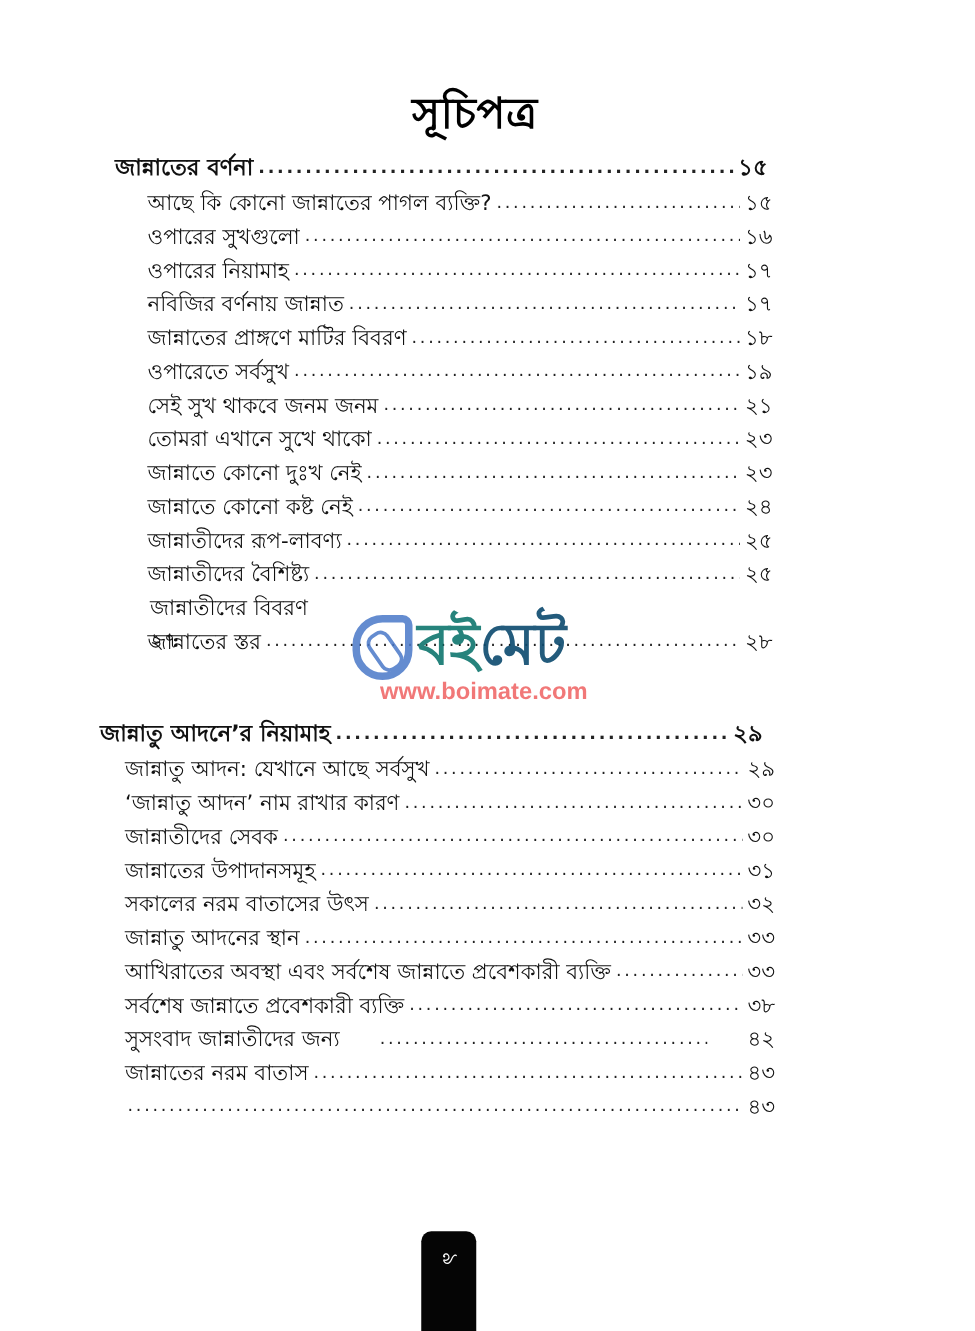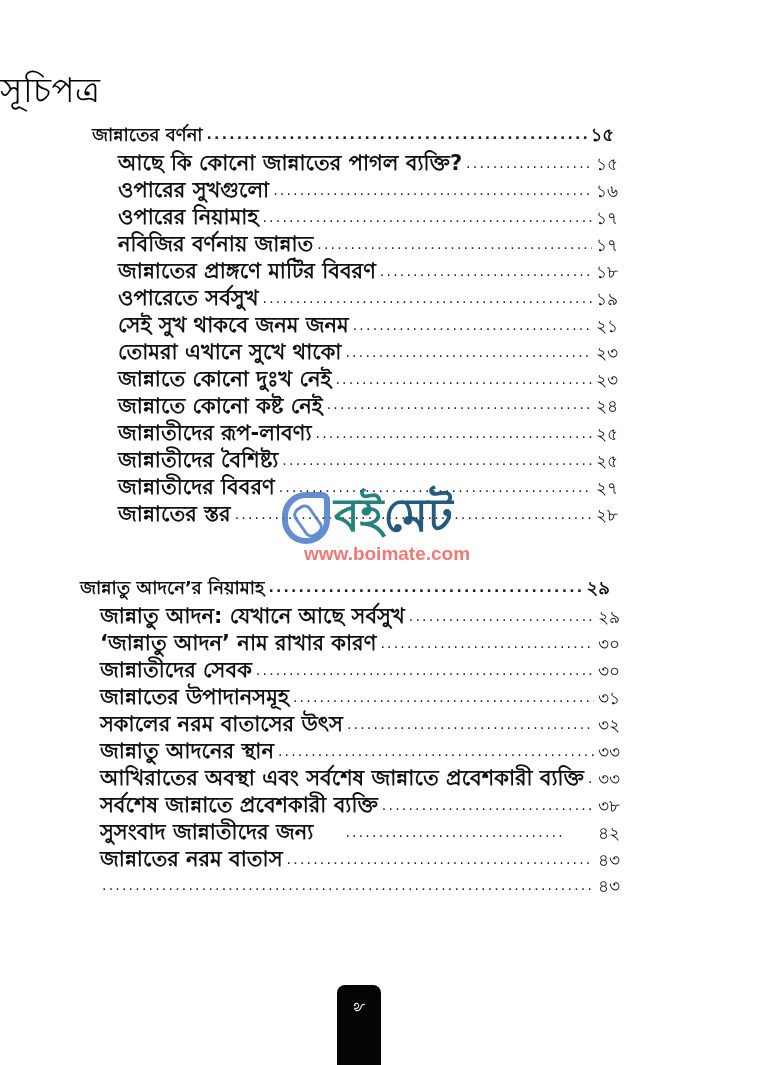--- a/index.html
+++ b/index.html
@@ -13,44 +13,44 @@
       position: relative;
       overflow: hidden;
       font-family: "DejaVu Sans", "Liberation Sans", sans-serif;
       color: #111111;
     }
     .page-title {
       position: absolute;
       top: 64px;
       left: 0;
       width: 760px;
+      text-align: center;
       font-size: 34px;
-      font-weight: normal;
+      font-weight: bold;
       letter-spacing: 0.5px;
       color: #000;
     }
     .toc {
       position: absolute;
       left: 0;
       top: 0;
       width: 780px;
     }
     .row {
       position: absolute;
       display: flex;
       align-items: baseline;
       height: 26px;
       line-height: 26px;
       white-space: nowrap;
     }
     .row .label {
       flex: 0 0 auto;
-      font-size: 21px;
+      font-size: 17px;
       padding-right: 2px;
-      font-weight: bold;
     }
     .row .leader {
       flex: 1 1 auto;
       overflow: hidden;
       margin: 0 4px 0 2px;
       font-size: 14px;
       letter-spacing: 2.2px;
       color: #222;
       position: relative;
       top: -2px;
@@ -205,36 +205,36 @@
   <div class="row" style="top:339px; left:118px; width:500px;">
     <span class="label">তোমরা এখানে সুখে থাকো</span>
     <span class="leader"></span>
     <span class="page">২৩</span>
   </div>
   <div class="row" style="top:366px; left:118px; width:500px;">
     <span class="label">জান্নাতে কোনো দুঃখ নেই</span>
     <span class="leader"></span>
     <span class="page">২৩</span>
   </div>
-  <div class="row" style="top:393px; left:118px; width:500px;align-items:flex-end;">
+  <div class="row" style="top:393px; left:118px; width:500px;">
     <span class="label">জান্নাতে কোনো কষ্ট নেই</span>
     <span class="leader"></span>
     <span class="page">২৪</span>
   </div>
   <div class="row" style="top:420px; left:118px; width:500px;">
     <span class="label">জান্নাতীদের রূপ-লাবণ্য</span>
     <span class="leader"></span>
     <span class="page">২৫</span>
   </div>
   <div class="row" style="top:447px; left:118px; width:500px;">
     <span class="label">জান্নাতীদের বৈশিষ্ট্য</span>
     <span class="leader"></span>
     <span class="page">২৫</span>
   </div>
-  <div class="row" style="top:474px; left:118px; width:500px;">
+  <div class="row" style="top:474px; left:118px; width:500px;flex-direction:column;">
     <span class="label">জান্নাতীদের বিবরণ</span>
     <span class="leader"></span>
     <span class="page">২৭</span>
   </div>
   <div class="row" style="top:501px; left:118px; width:500px;">
     <span class="label">জান্নাতের স্তর</span>
     <span class="leader"></span>
     <span class="page">২৮</span>
   </div>
 

